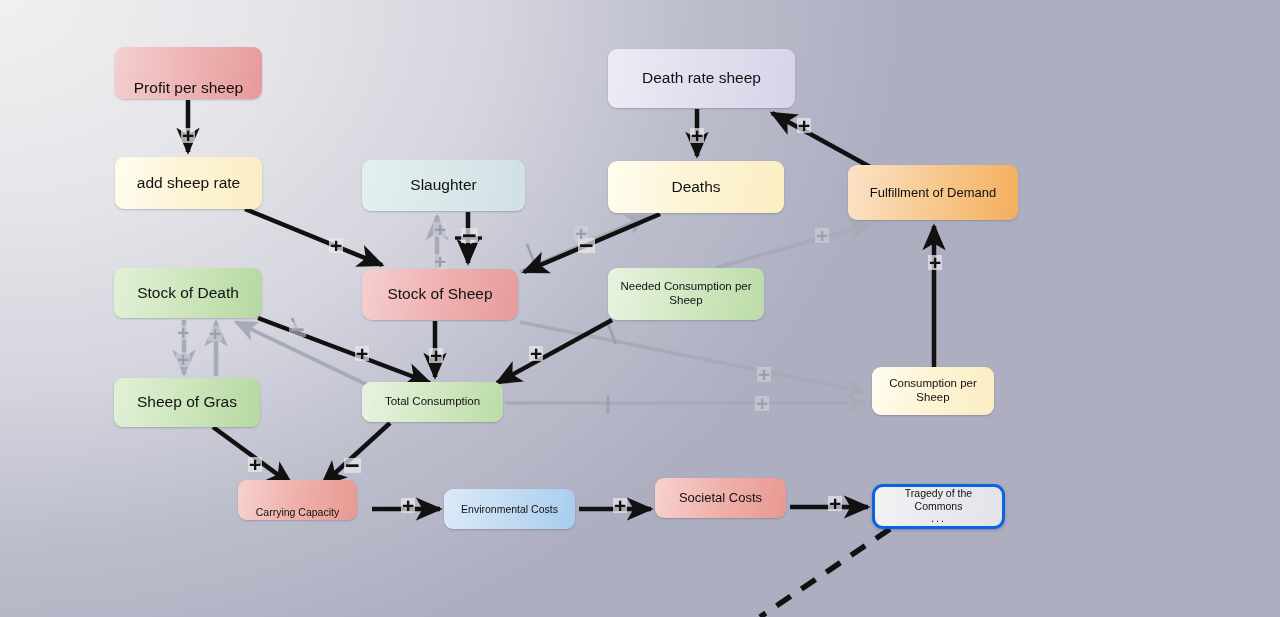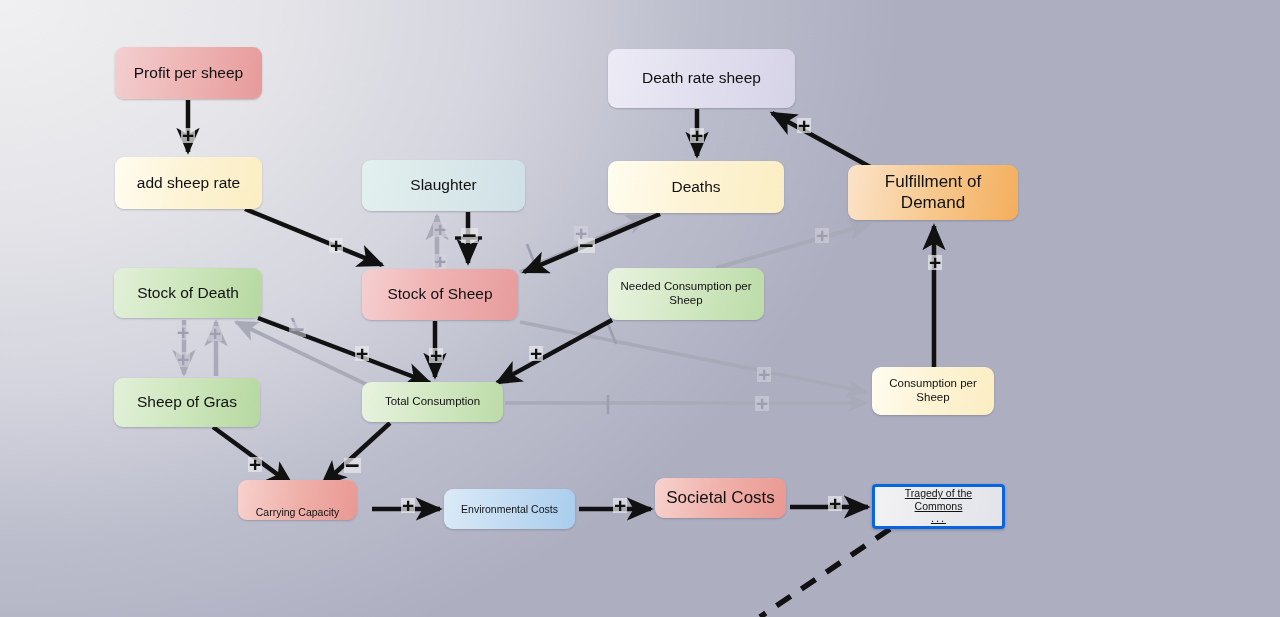--- a/index.html
+++ b/index.html
@@ -21,34 +21,34 @@
     position:absolute;box-sizing:border-box;
     border-radius:9px;
     display:flex;align-items:center;justify-content:center;
     text-align:center;color:#111;
     line-height:1.18;
     padding:2px 6px;
     box-shadow:0 1px 2px rgba(60,60,80,.28);
   }
   .node span{display:block;width:100%;}
   .n-pink  {background:linear-gradient(100deg,#f3cfd0 0%,#efb8b8 42%,#e79a9a 100%);}
-  .n-pink2 {background:linear-gradient(100deg,#f6cfd0 0%,#f0b3b3 45%,#e79b9b 100%);}
+  .n-pink2 {background:linear-gradient(100deg,#f6cfd0 0%,#f0b3b3 45%,#e79b9b 100%);border-radius:10px;}
   .n-cream {background:linear-gradient(100deg,#fffdf0 0%,#fdf3d5 48%,#fbeec3 100%);}
   .n-green {background:linear-gradient(100deg,#e2f0d8 0%,#cfe7bf 45%,#b6d8a0 100%);}
   .n-green2{background:linear-gradient(100deg,#e8f3e0 0%,#d2e8c3 50%,#bcdca8 100%);}
   .n-teal  {background:linear-gradient(100deg,#e2f0ef 0%,#dbe9ea 45%,#cfe0e6 100%);}
   .n-purple{background:linear-gradient(100deg,#ecebf5 0%,#e2e0ef 45%,#d6d3e8 100%);}
   .n-orange{background:linear-gradient(100deg,#fbe3c8 0%,#f7c98f 50%,#f4ae5d 100%);}
   .n-rose  {background:linear-gradient(100deg,#f7d2ce 0%,#f0b1ab 48%,#e99892 100%);}
   .n-blue  {background:linear-gradient(100deg,#dbeaf8 0%,#c3dcf2 48%,#a9cdee 100%);}
   .n-sel   {background:linear-gradient(100deg,#f2f2f4 0%,#e9eaee 50%,#e2e4ea 100%);
-            border:3px solid #0a64e0;border-radius:4px;
-            box-shadow:0 1px 3px rgba(40,50,90,.35);text-decoration:underline;}
+            border:3px solid #0a64e0;border-radius:11px;
+            box-shadow:0 1px 3px rgba(40,50,90,.35);}
   .lbl-lg{font-size:15.5px;}
-  .lbl-md{font-size:17px;}
+  .lbl-md{font-size:13px;}
   .lbl-sm{font-size:11.5px;}
   .lbl-xs{font-size:10.5px;}
   .sign{
     position:absolute;font-size:21px;font-weight:bold;color:#111;
     background:rgba(232,232,236,.72);
     line-height:15px;padding:0 1px;
     font-family:"Liberation Sans",sans-serif;
     pointer-events:none;
   }
   .sign.g{color:#9d9eb0;background:rgba(214,214,222,.55);}
@@ -106,21 +106,21 @@
       <path d="M213,427 L292,485" stroke="#111" stroke-width="4.5" fill="none" marker-end="url(#ahB)"></path>
       <path d="M390,423 L322,485" stroke="#111" stroke-width="4.5" fill="none" marker-end="url(#ahB)"></path>
       <path d="M372,509 L440,509" stroke="#111" stroke-width="4.5" fill="none" marker-end="url(#ahB)"></path>
       <path d="M579,509 L651,509" stroke="#111" stroke-width="4.5" fill="none" marker-end="url(#ahB)"></path>
       <path d="M790,507 L868,507" stroke="#111" stroke-width="4.5" fill="none" marker-end="url(#ahB)"></path>
       <path d="M890,529 L760,617" stroke="#111" stroke-width="5.5" fill="none" stroke-dasharray="17 13"></path>
       <path d="M455,238 L482,238" stroke="#111" stroke-width="3.4"></path>
     </g>
   </svg>
 
-  <div class="node n-pink lbl-lg" style="left:115px;top:47px;width:147px;height:52px;">
+  <div class="node n-pink lbl-lg" style="left:115px;top:47px;width:147px;height:52px;align-items:flex-end;">
     <span>Profit per sheep</span>
   </div>
 
   <div class="node n-cream lbl-lg" style="left:115px;top:157px;width:147px;height:52px;">
     <span>add sheep rate</span>
   </div>
 
   <div class="node n-purple lbl-lg" style="left:608px;top:49px;width:187px;height:59px;">
     <span>Death rate sheep</span>
   </div>

